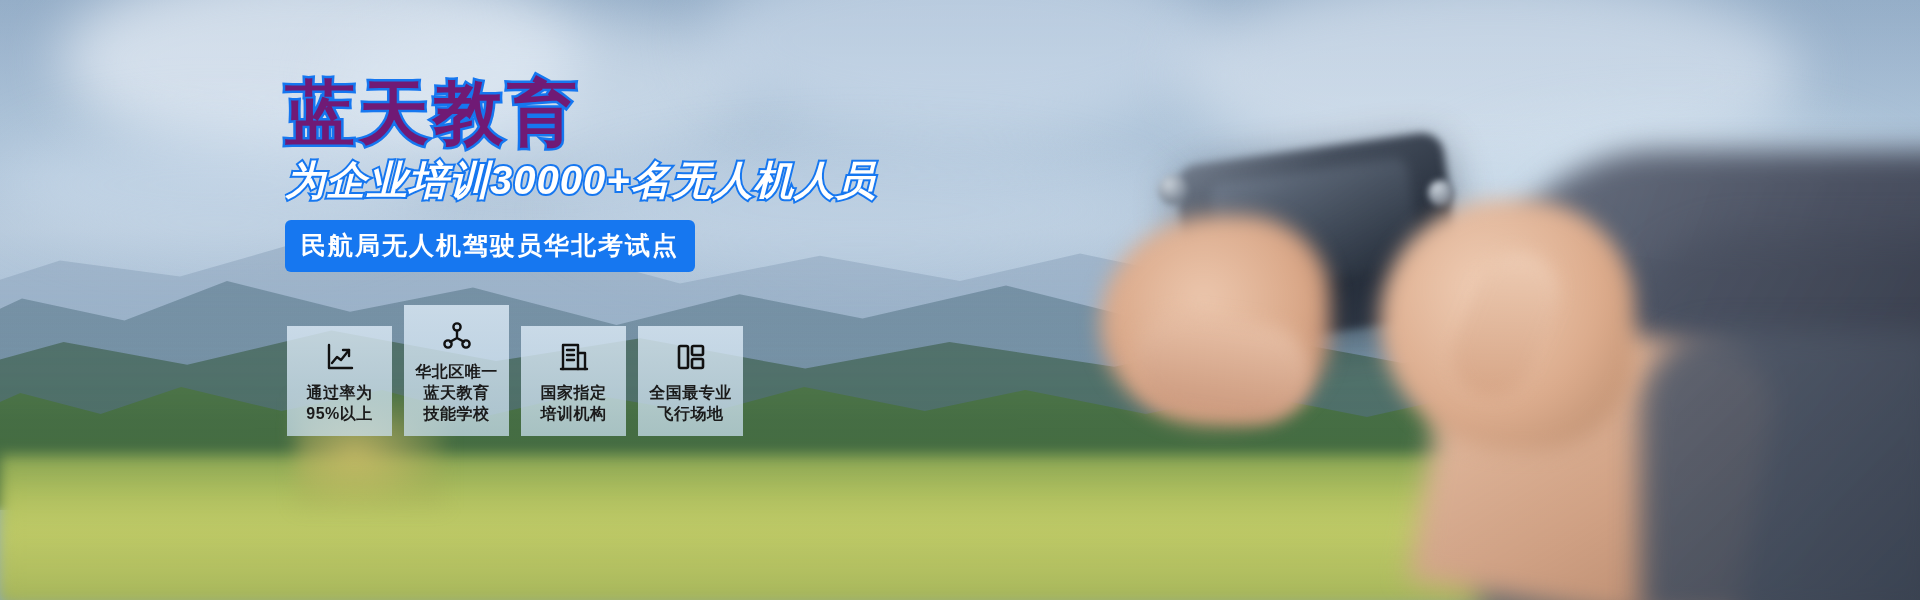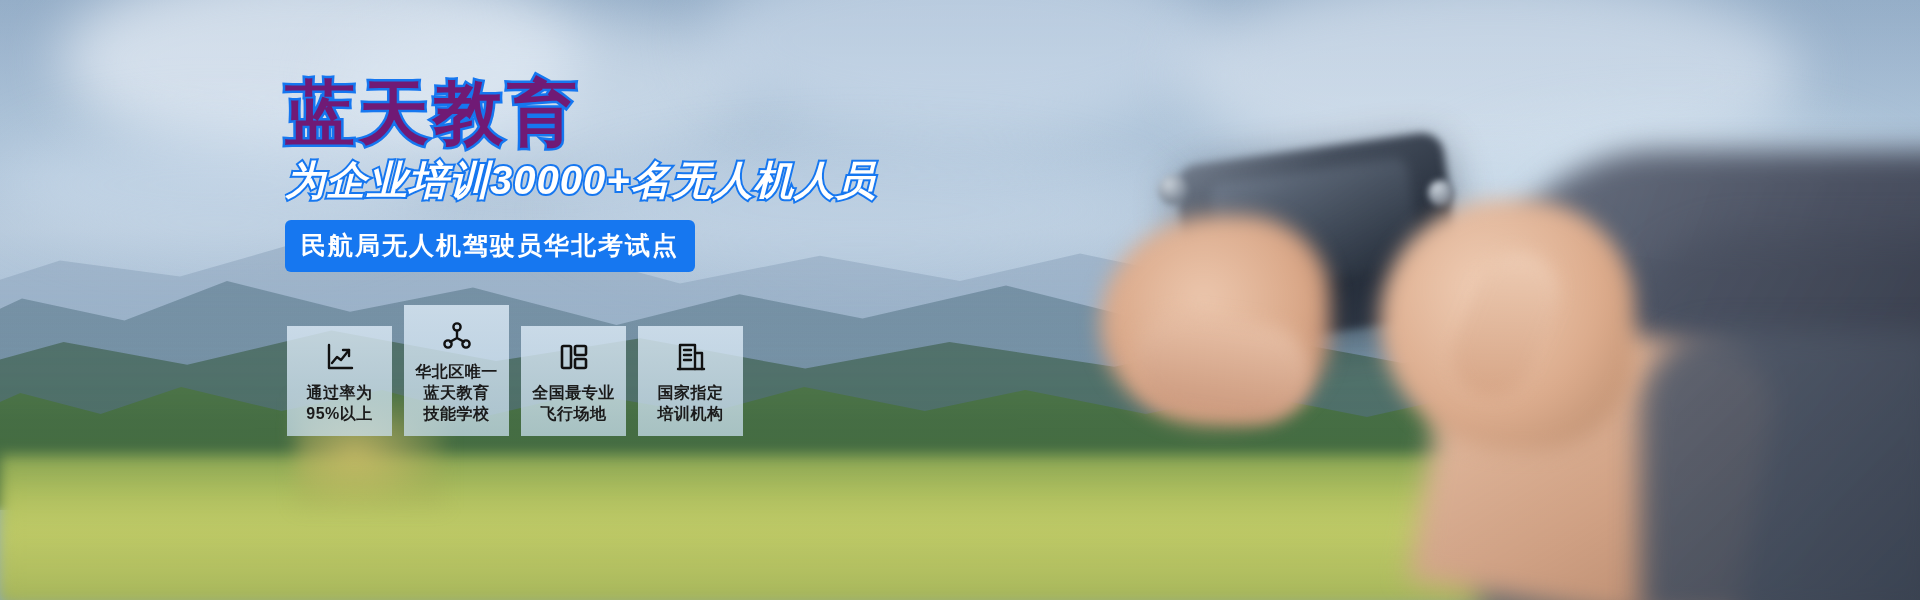--- a/index.html
+++ b/index.html
@@ -260,38 +260,38 @@
             <path d="M16 10.6 L16 18 M16 18 L9.2 21.8 M16 18 L22.8 21.8"></path>
           </svg>
         </span>
         <span class="txt">华北区唯一
 蓝天教育
 技能学校</span>
       </div>
 
       <div class="card">
         <span class="ico">
-          <svg width="32" height="32" viewBox="0 0 32 32" fill="none" stroke="#111" stroke-width="2.6" stroke-linejoin="round">
-            <rect x="4" y="5" width="9" height="22" rx="1.5"></rect>
-            <rect x="17" y="5" width="11" height="9" rx="1.5"></rect>
-            <rect x="17" y="18" width="11" height="9" rx="1.5"></rect>
-          </svg>
-        </span>
-        <span class="txt">全国最专业
-飞行场地</span>
-      </div>
-
-      <div class="card">
-        <span class="ico">
           <svg width="32" height="32" viewBox="0 0 32 32" fill="none" stroke="#111" stroke-width="2.4" stroke-linecap="round" stroke-linejoin="round">
             <path d="M5 28 L5 4 L20 4 L20 28"></path>
             <path d="M20 12 L27 12 L27 28"></path>
             <path d="M3 28 L29 28"></path>
             <path d="M9 9 H16 M9 14 H16 M9 19 H16"></path>
           </svg>
         </span>
         <span class="txt">国家指定
 培训机构</span>
       </div>
 
+      <div class="card">
+        <span class="ico">
+          <svg width="32" height="32" viewBox="0 0 32 32" fill="none" stroke="#111" stroke-width="2.6" stroke-linejoin="round">
+            <rect x="4" y="5" width="9" height="22" rx="1.5"></rect>
+            <rect x="17" y="5" width="11" height="9" rx="1.5"></rect>
+            <rect x="17" y="18" width="11" height="9" rx="1.5"></rect>
+          </svg>
+        </span>
+        <span class="txt">全国最专业
+飞行场地</span>
+      </div>
+
     </div>
   </div>
 </div>
 
 </body></html>

